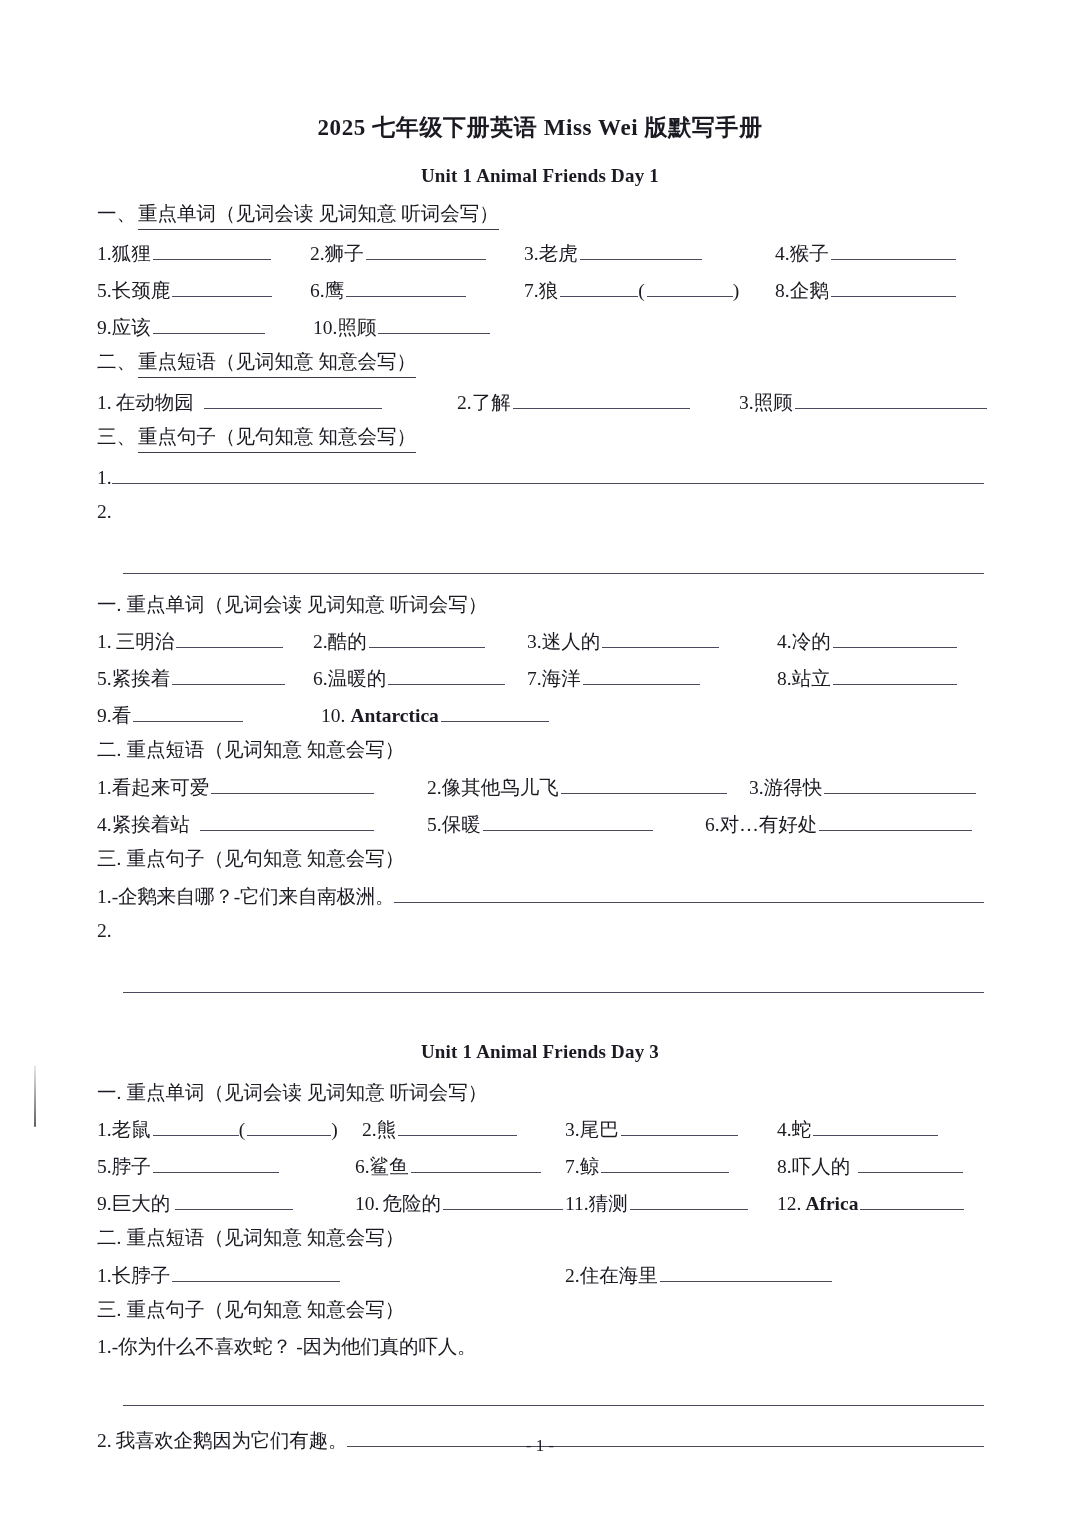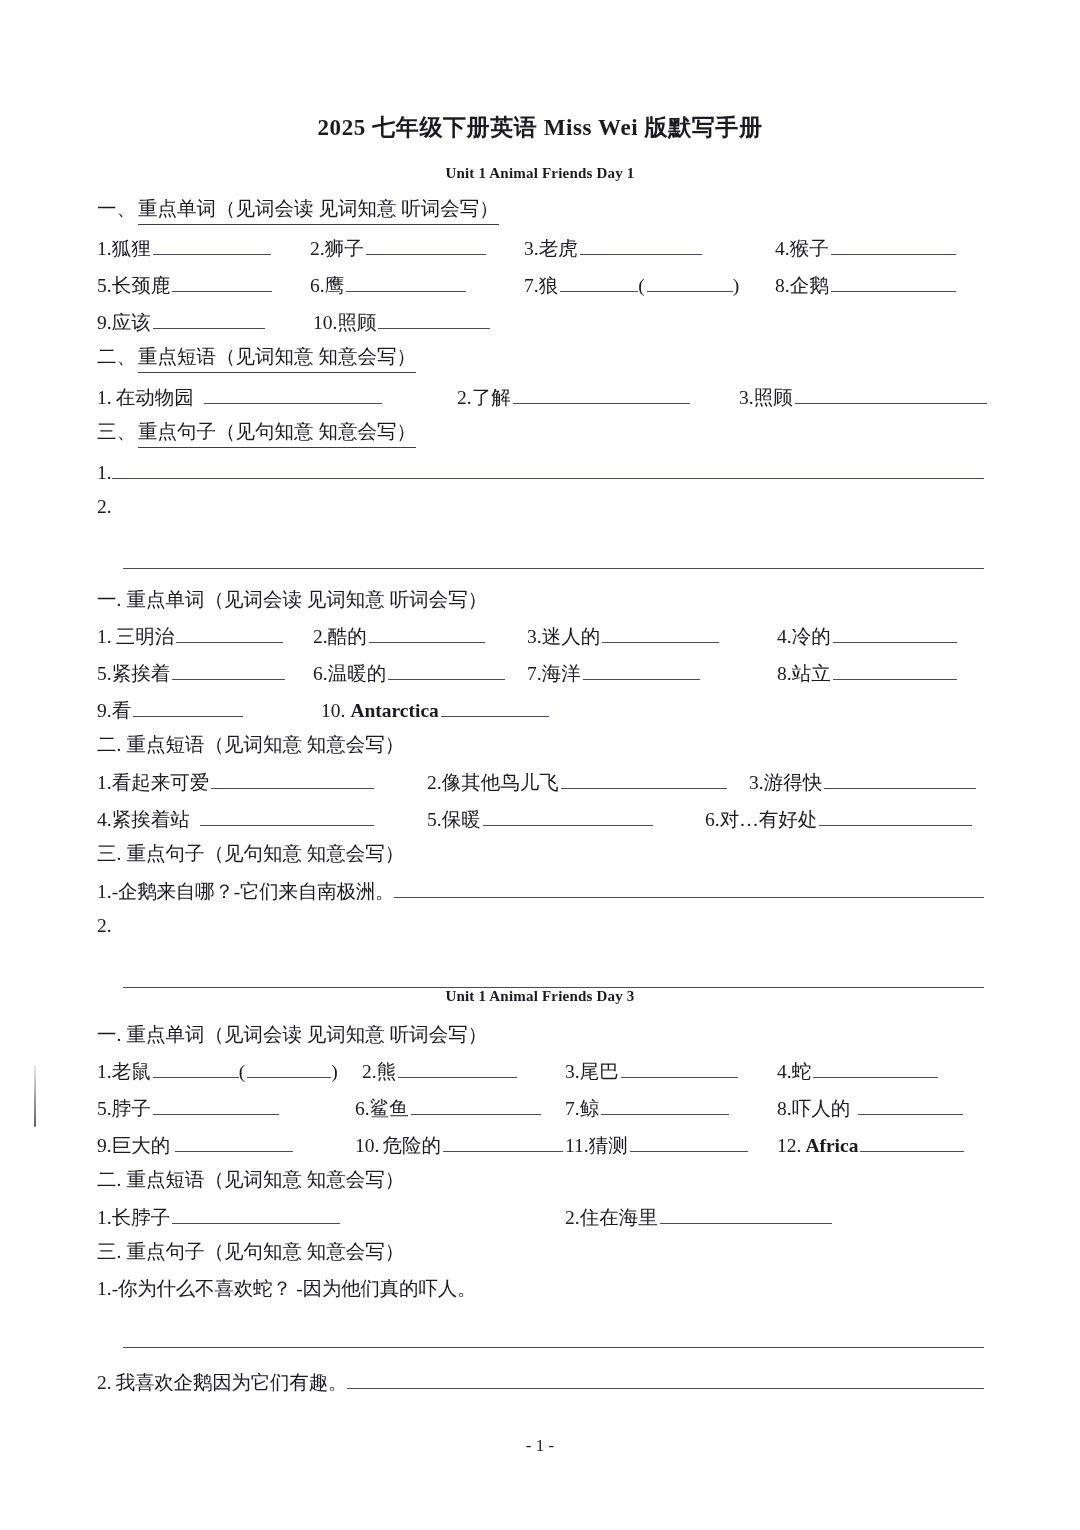--- a/index.html
+++ b/index.html
@@ -35,21 +35,21 @@
   .doc-title {
     text-align: center;
     font-size: 23px;
     font-weight: bold;
     letter-spacing: 0.6px;
     margin: 0;
     padding-top: 112px;
   }
   .day-title {
     text-align: center;
-    font-size: 15px;
+    font-size: 19px;
     font-weight: bold;
     letter-spacing: 0.2px;
   }
 
   .content {
     padding-left: 97px;
     padding-right: 96px;
   }
 
   
@@ -362,21 +362,21 @@
       <span class="sblank"></span>
     </div>
 
     <div class="srow">
       <span>2.</span>
     </div>
 
     <div class="answer-line" style="margin-top:34px;"></div>
   </div>
 
-  <div style="">
+  <div style="margin-top:48px;">
     <div class="day-title">Unit 1 Animal Friends Day 3</div>
   </div>
 
   <div class="content">
 
     <div class="sec-head" style="margin-top:16px;">
       <span class="num" style="margin-right:5px;">一.</span>
       <span class="body">重点单词（见词会读 见词知意 听词会写）</span>
     </div>
 

